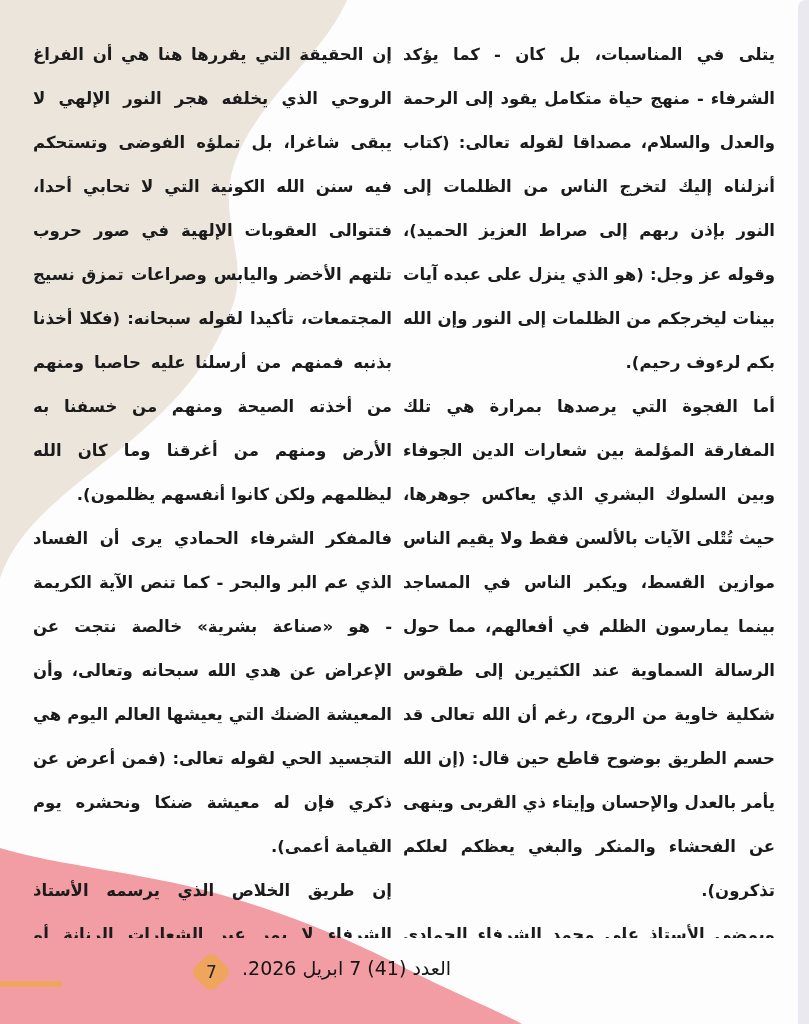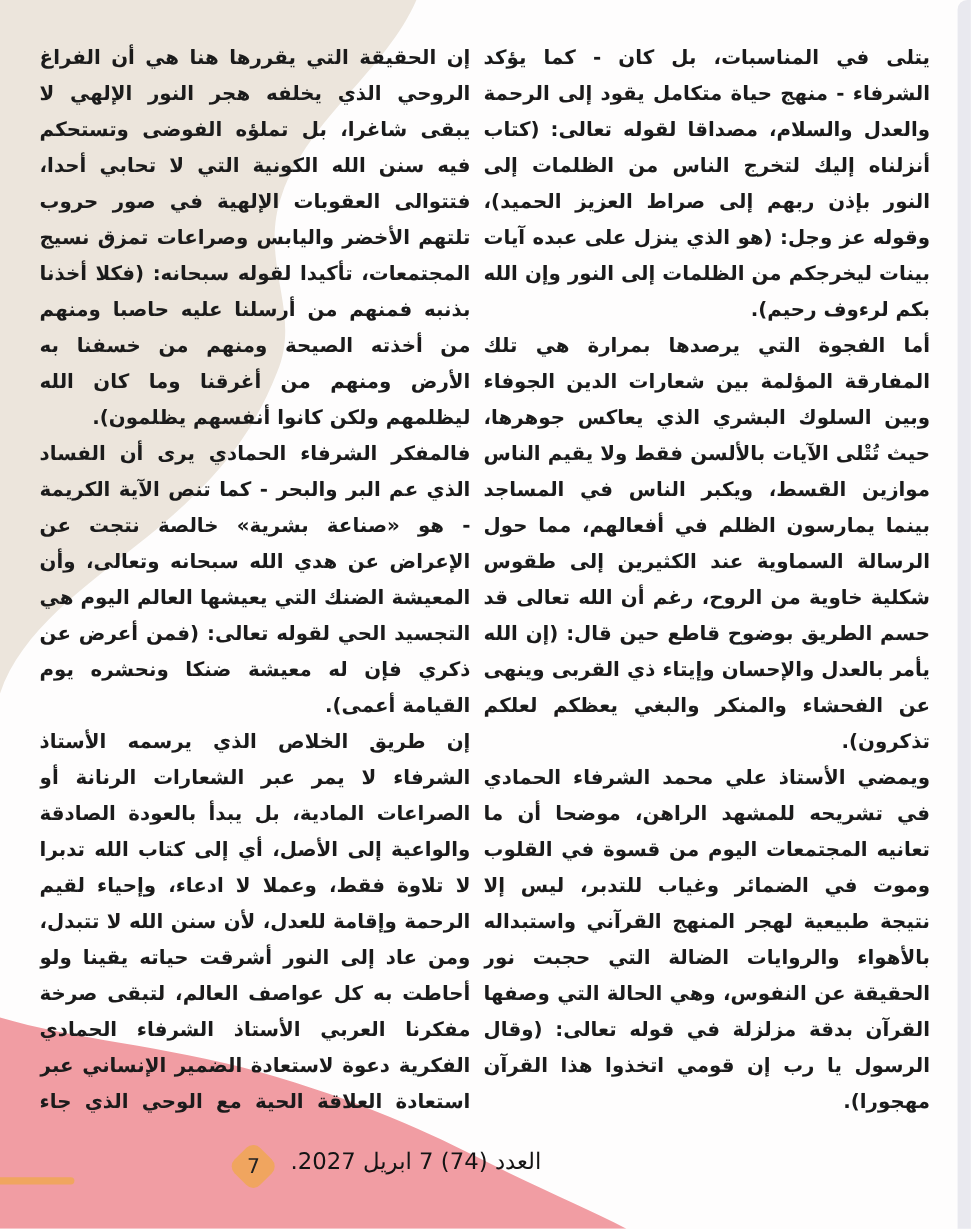--- a/index.html
+++ b/index.html
@@ -21,21 +21,21 @@
     background: var(--edge_strip, #e9e9ef);
     border-top-left-radius: 8px;
   }
   .col {
     position: absolute;
     direction: rtl;
     text-align: justify;
     color: var(--text, #1b1b1b);
     font-weight: bold;
     font-size: 16.5px;
-    line-height: 30px;
+    line-height: 44px;
     overflow: hidden;
   }
   .col p { margin: 0; }
   .col-first  { top: 33px; right: 34px; width: 372px; height: 905px; }
   .col-second { top: 33px; left: 33px;  width: 359px; height: 905px; }
 
   .footer-line {
     position: absolute;
     left: 0; top: 981px;
     width: 62px; height: 6px;
@@ -92,13 +92,13 @@
 <div class="col col-second">
   <p>إن الحقيقة التي يقررها هنا هي أن الفراغ الروحي الذي يخلفه هجر النور الإلهي لا يبقى شاغرا، بل تملؤه الفوضى وتستحكم فيه سنن الله الكونية التي لا تحابي أحدا، فتتوالى العقوبات الإلهية في صور حروب تلتهم الأخضر واليابس وصراعات تمزق نسيج المجتمعات، تأكيدا لقوله سبحانه: (فكلا أخذنا بذنبه فمنهم من أرسلنا عليه حاصبا ومنهم من أخذته الصيحة ومنهم من خسفنا به الأرض ومنهم من أغرقنا وما كان الله ليظلمهم ولكن كانوا أنفسهم يظلمون).</p>
   <p>فالمفكر الشرفاء الحمادي يرى أن الفساد الذي عم البر والبحر - كما تنص الآية الكريمة - هو «صناعة بشرية» خالصة نتجت عن الإعراض عن هدي الله سبحانه وتعالى، وأن المعيشة الضنك التي يعيشها العالم اليوم هي التجسيد الحي لقوله تعالى: (فمن أعرض عن ذكري فإن له معيشة ضنكا ونحشره يوم القيامة أعمى).</p>
   <p>إن طريق الخلاص الذي يرسمه الأستاذ الشرفاء لا يمر عبر الشعارات الرنانة أو الصراعات المادية، بل يبدأ بالعودة الصادقة والواعية إلى الأصل، أي إلى كتاب الله تدبرا لا تلاوة فقط، وعملا لا ادعاء، وإحياء لقيم الرحمة وإقامة للعدل، لأن سنن الله لا تتبدل، ومن عاد إلى النور أشرقت حياته يقينا ولو أحاطت به كل عواصف العالم، لتبقى صرخة مفكرنا العربي الأستاذ الشرفاء الحمادي الفكرية دعوة لاستعادة الضمير الإنساني عبر استعادة العلاقة الحية مع الوحي الذي جاء ليخرج الناس - كل الناس - من ظلمات أنفسهم وأهوائهم إلى نور الحق والعدل المطلق.</p>
 </div>
 
 <div class="footer-line"></div>
 <div class="page-badge">
   <span>7</span>
 </div>
-<div class="footer-text">العدد (74) 7 ابريل 2027.</div>
+<div class="footer-text">العدد (41) 7 ابريل 2026.</div>
 
 </body></html>

